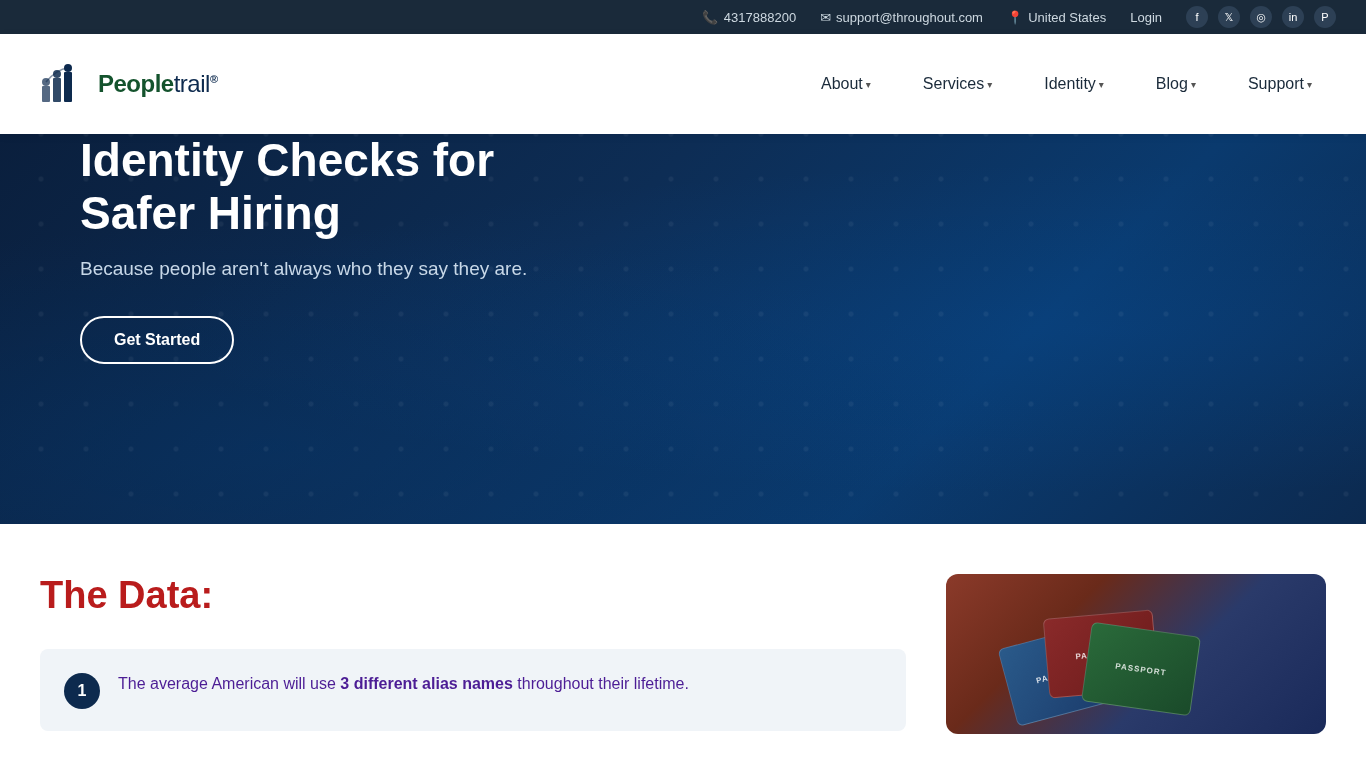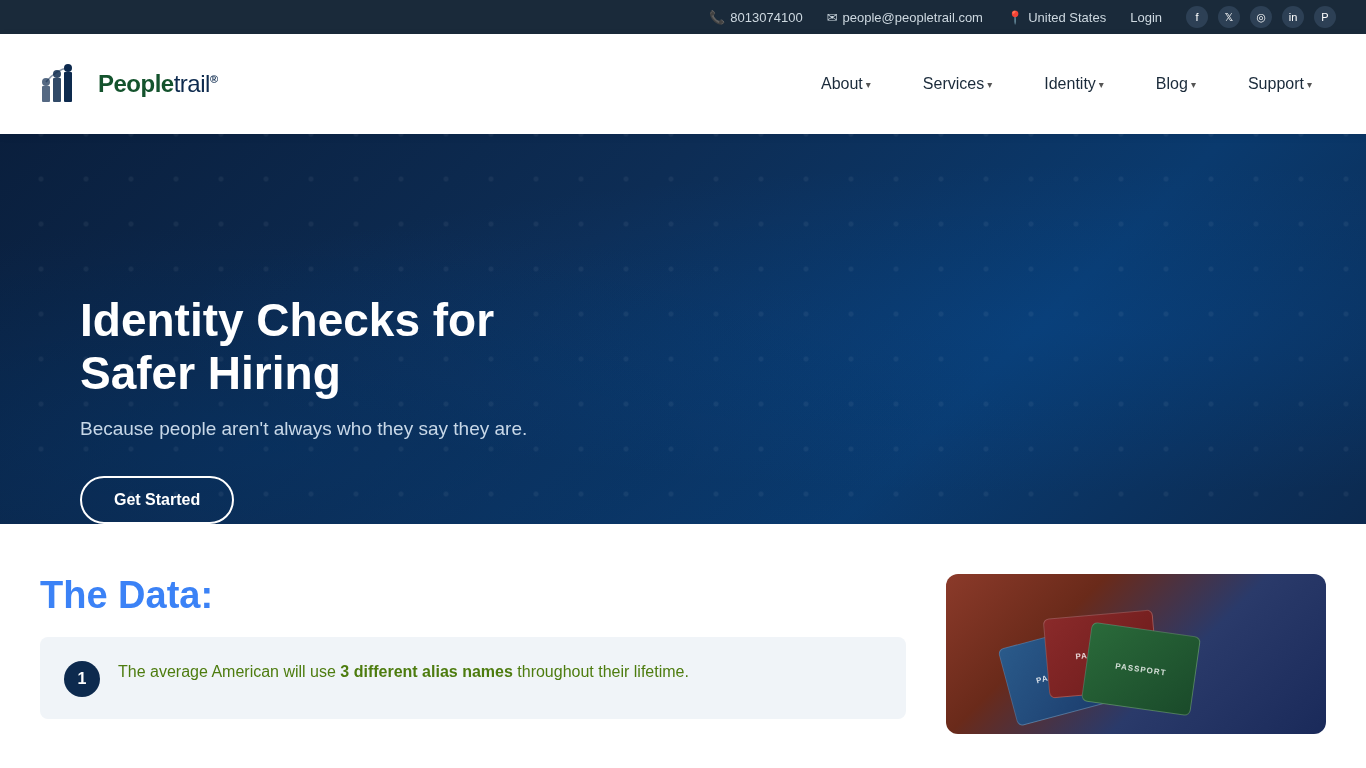--- a/index.html
+++ b/index.html
@@ -119,21 +119,21 @@
     
     .hero {
       width: 100%;
       height: 390px;
       background: 
         radial-gradient(ellipse at 80% 50%, rgba(0,100,200,0.15) 0%, transparent 60%),
         radial-gradient(ellipse at 20% 80%, rgba(0,60,120,0.3) 0%, transparent 50%),
         linear-gradient(135deg, #0a1f3d 0%, #0d2d55 40%, #0a3a6e 70%, #0c2a50 100%);
       position: relative;
       display: flex;
-      align-items: flex-end;
+      align-items: flex-start;
       overflow: hidden;
     }
     .hero-dots {
       position: absolute;
       top: 0; left: 0; right: 0; bottom: 0;
       background-image: radial-gradient(circle, rgba(255,255,255,0.08) 1px, transparent 1px);
       background-size: 18px 18px;
       border-radius: 50% 50% 50% 50% / 0% 0% 100% 100%;
       transform: scale(2.5) translateX(20%);
       opacity: 0.7;
@@ -176,22 +176,22 @@
       display: flex;
       gap: 40px;
       align-items: flex-start;
     }
     .data-left {
       flex: 1;
     }
     .data-title {
       font-size: 38px;
       font-weight: 700;
-      color: #3b82f6;
-      margin-bottom: 20px;
+      color: #b91c1c;
+      margin-bottom: 32px;
     }
     .data-card {
       background: #f0f4f8;
       border-radius: 8px;
       padding: 22px 24px;
       display: flex;
       align-items: flex-start;
       gap: 18px;
     }
     .data-card-number {
@@ -203,21 +203,21 @@
       font-size: 16px;
       font-weight: 700;
       display: flex;
       align-items: center;
       justify-content: center;
       flex-shrink: 0;
       margin-top: 2px;
     }
     .data-card-text {
       font-size: 16px;
-      color: #4d7c0f;
+      color: #4c1d95;
       line-height: 1.6;
     }
     .data-card-text strong {
       font-weight: 700;
     }
     .data-right {
       width: 380px;
       flex-shrink: 0;
       height: 160px;
       border-radius: 12px;
@@ -265,25 +265,25 @@
       transform: rotate(8deg);
       border: 1px solid rgba(255,255,255,0.2);
     }
   </style>
 </head>
 <body>
 
 <div class="top-bar">
   <div class="top-bar-item">
     <span class="icon-glyph">📞</span>
-    <span>8013074100</span>
+    <span>4317888200</span>
   </div>
   <div class="top-bar-item">
     <span class="icon-glyph">✉</span>
-    <span>people@peopletrail.com</span>
+    <span>support@throughout.com</span>
   </div>
   <div class="top-bar-item">
     <span class="icon-glyph">📍</span>
     <span>United States</span>
   </div>
   <a class="login-link">
     <span>Login</span>
   </a>
   <div class="social-icons">
     <div class="social-icon-circle">f</div>

